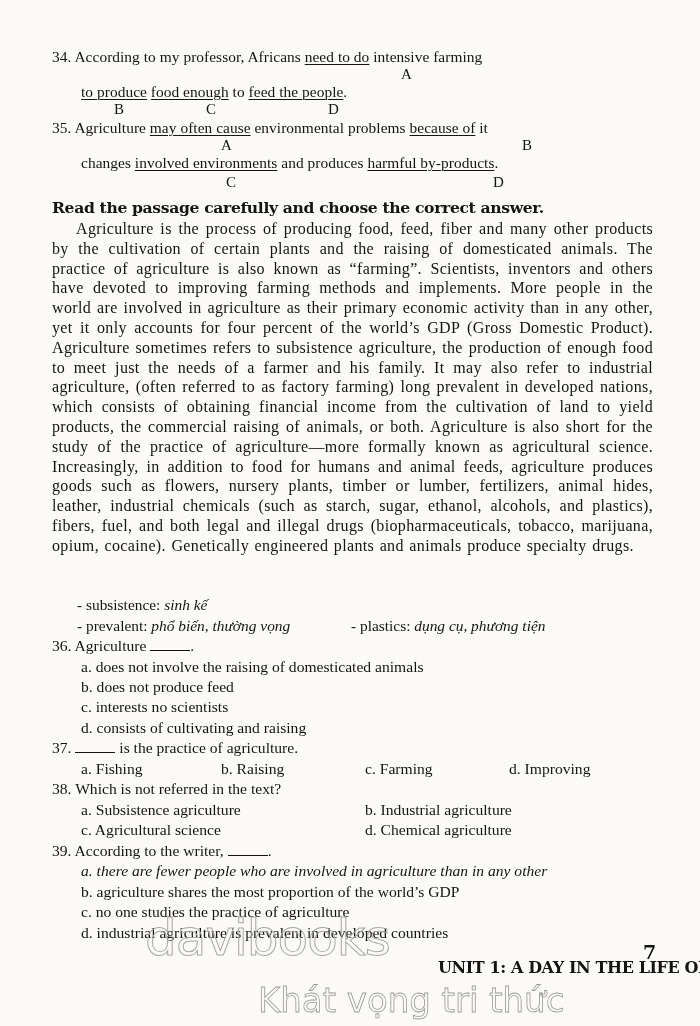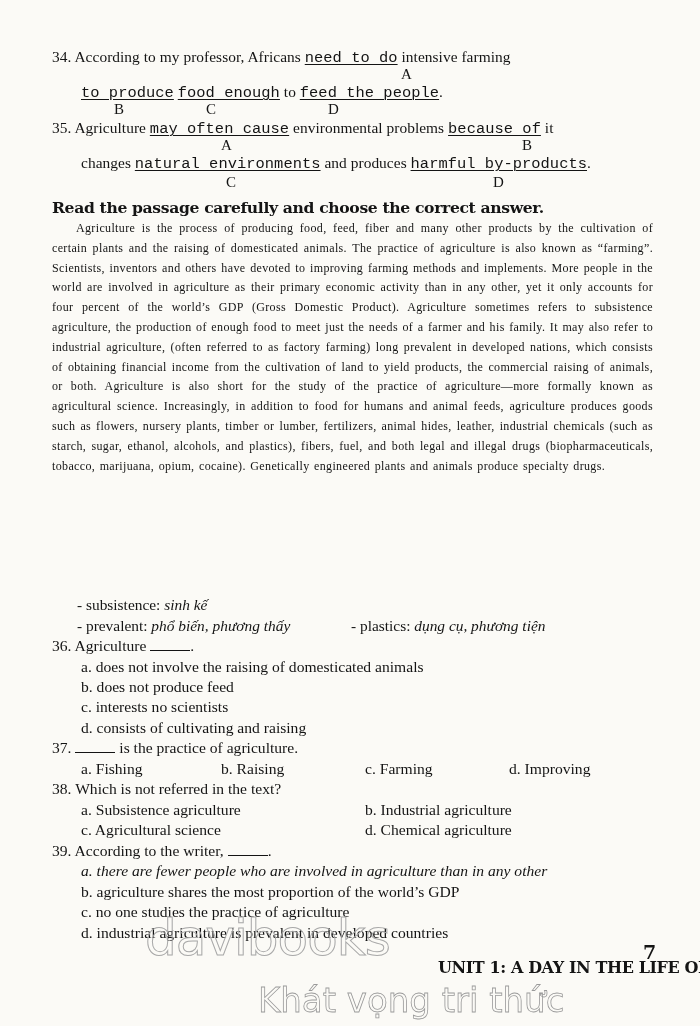--- a/index.html
+++ b/index.html
@@ -11,31 +11,31 @@
       position: relative;
     }
     .page { position: absolute; left: 0; top: 0; width: 700px; height: 1026px; }
     .line {
       position: absolute; left: 52px; white-space: nowrap;
       font-size: 15.4px; line-height: 20px;
       font-family: "Liberation Serif", serif;
       letter-spacing: 0.05px;
     }
     .ind1 { left: 81px; }
-    .u { text-decoration: underline; text-underline-offset: 2px; text-decoration-thickness: 1px; font-family: Liberation Mono, monospace; }
+    .u { text-decoration: underline; text-underline-offset: 2px; text-decoration-thickness: 1px; }
     .opt-letter {
       position: absolute; font-family: "Liberation Serif", serif; font-size: 15px; line-height: 16px;
     }
     .bold-heading {
       position: absolute; left: 52px; font-weight: bold; font-size: 15.6px;
       font-family: "DejaVu Serif", serif; letter-spacing: -0.35px; white-space: nowrap;
     }
     .passage {
       position: absolute; left: 52px; width: 601px;
-      font-family: "Liberation Serif", serif; font-size: 12px; line-height: 19.8px;
+      font-family: "Liberation Serif", serif; font-size: 16px; line-height: 19.8px;
       text-align: justify; text-align-last: left;
       letter-spacing: 0.35px; word-spacing: 1.2px;
     }
     .passage p { margin: 0; text-indent: 24px; }
     .vocab { position: absolute; font-family: "Liberation Serif", serif; font-size: 15.4px; white-space: nowrap; }
     .vocab i { font-style: italic; }
     .q { position: absolute; left: 52px; font-size: 15.6px; white-space: nowrap; font-family: "Liberation Serif", serif; }
     .opt { position: absolute; font-size: 15.6px; white-space: nowrap; font-family: "Liberation Serif", serif; }
     .blank { display: inline-block; width: 40px; border-bottom: 1.2px solid #141414; height: 12px; vertical-align: baseline; }
     .footer {
@@ -74,36 +74,36 @@
   <div class="opt-letter" style="top:101px; left:206px;">C</div>
   <div class="opt-letter" style="top:101px; left:328px;">D</div>
 
   <div class="line" style="top:118px;">
     <span>35.</span>
     <span>Agriculture </span><span class="u">may often cause</span><span> environmental problems </span><span class="u">because of</span><span> it</span>
   </div>
   <div class="opt-letter" style="top:137px; left:221px;">A</div>
   <div class="opt-letter" style="top:137px; left:522px;">B</div>
   <div class="line ind1" style="top:153px;">
-    <span>changes </span><span class="u">natural environments</span><span> and produces </span><span class="u">harmful by-products</span><span>.</span>
+    <span>changes </span><span class="u">involved environments</span><span> and produces </span><span class="u">harmful by-products</span><span>.</span>
   </div>
   <div class="opt-letter" style="top:174px; left:226px;">C</div>
   <div class="opt-letter" style="top:174px; left:493px;">D</div>
 
   <div class="bold-heading" style="top:198px;">Read the passage carefully and choose the correct answer.</div>
 
   <div class="passage" style="top:219px;">
     <p>Agriculture is the process of producing food, feed, fiber and many other products by the cultivation of certain plants and the raising of domesticated animals. The practice of agriculture is also known as “farming”. Scientists, inventors and others have devoted to improving farming methods and implements. More people in the world are involved in agriculture as their primary economic activity than in any other, yet it only accounts for four percent of the world’s GDP (Gross Domestic Product). Agriculture sometimes refers to subsistence agriculture, the production of enough food to meet just the needs of a farmer and his family. It may also refer to industrial agriculture, (often referred to as factory farming) long prevalent in developed nations, which consists of obtaining financial income from the cultivation of land to yield products, the commercial raising of animals, or both. Agriculture is also short for the study of the practice of agriculture—more formally known as agricultural science. Increasingly, in addition to food for humans and animal feeds, agriculture produces goods such as flowers, nursery plants, timber or lumber, fertilizers, animal hides, leather, industrial chemicals (such as starch, sugar, ethanol, alcohols, and plastics), fibers, fuel, and both legal and illegal drugs (biopharmaceuticals, tobacco, marijuana, opium, cocaine). Genetically engineered plants and animals produce specialty drugs.</p>
   </div>
 
   <div class="vocab" style="top:596px; left:77px;">
     <span>- subsistence: </span><i>sinh kế</i>
   </div>
   <div class="vocab" style="top:617px; left:77px;">
-    <span>- prevalent: </span><i>phổ biến, phương thấy</i>
+    <span>- prevalent: </span><i>phổ biến, thường vọng</i>
   </div>
   <div class="vocab" style="top:617px; left:351px;">
     <span>- plastics: </span><i>dụng cụ, phương tiện</i>
   </div>
 
   <div class="q" style="top:637px;">
     <span>36.</span>
     <span>Agriculture </span><span class="blank"></span><span>.</span>
   </div>
   <div class="opt" style="top:658px; left:81px;">a. does not involve the raising of domesticated animals</div>

